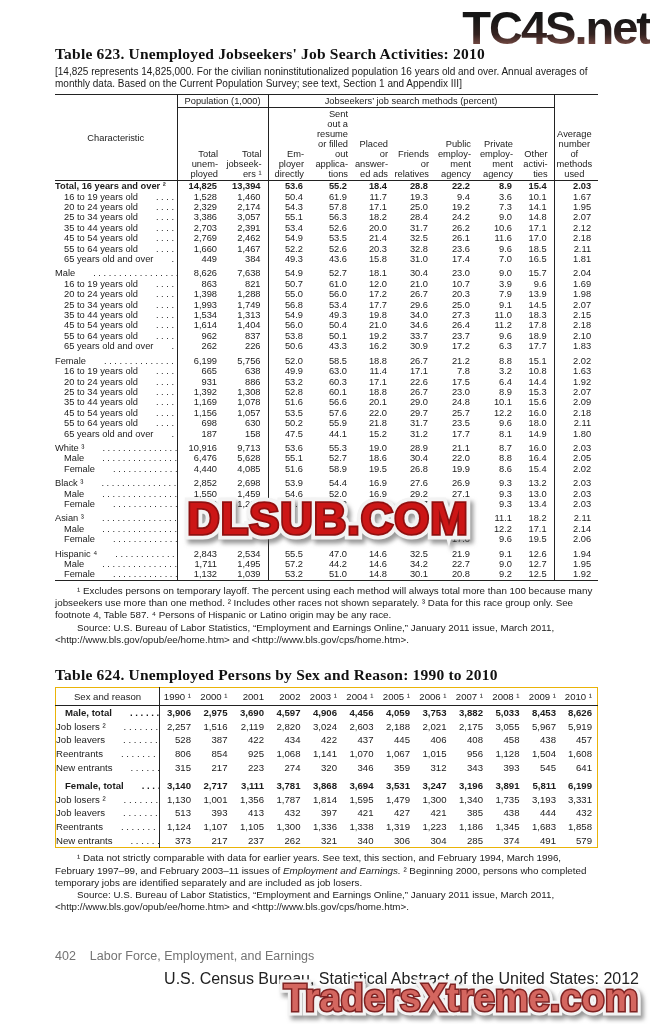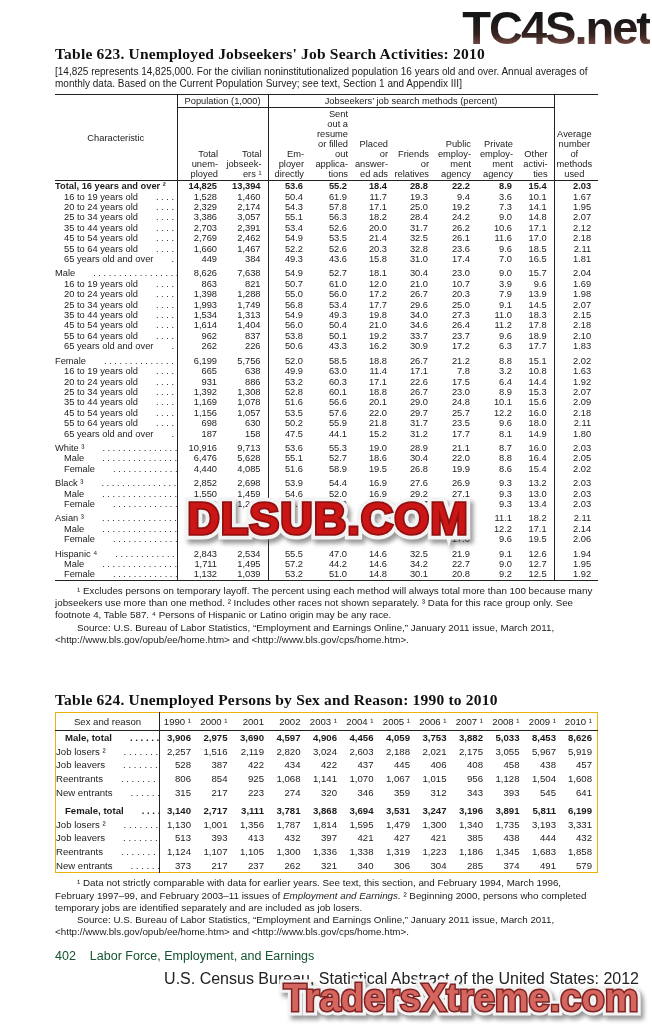--- a/index.html
+++ b/index.html
@@ -49,24 +49,24 @@
   td.lbl .in.ind { padding-left:9px;text-align:right; }
   .dots { flex:1 1 auto; overflow:hidden; }
   .dots::before { content:" . . . . . . . . . . . . . . . . . . . . . . . . . . . . . . . . . . ."; }
   tr.gap td { padding-top:4px; }
   .t624 tr.gap td { padding-top:5px; }
   tr.b td { font-weight:bold; }
 
   .fnotes { font-size:9.8px; line-height:12.3px; margin-top:4px; }
   .fnotes p { margin:0; text-indent:22px; }
 
-  .section624 { margin-top:45px; }
+  .section624 { margin-top:20px; }
 
   
-  .footer-line { position:absolute; left:55px; top:949px; font-size:12.5px; color:#14532d; }
+  .footer-line { position:absolute; left:55px; top:949px; font-size:12.5px; color:#737373; }
   .footer-line .pg { margin-right:14px; }
   .census-line { position:absolute; right:13px; top:970px; font-size:16px; color:#222; }
 
   
   .wm-top {
     position:absolute; top:4px; right:2px; z-index:30;
     font-family:"Liberation Sans", sans-serif; font-weight:bold;
     font-size:47px; letter-spacing:-2px; line-height:1;
     background:linear-gradient(180deg,#161616 30%, #332220 65%, #9c6158 100%);
     -webkit-background-clip:text; background-clip:text; color:transparent;

